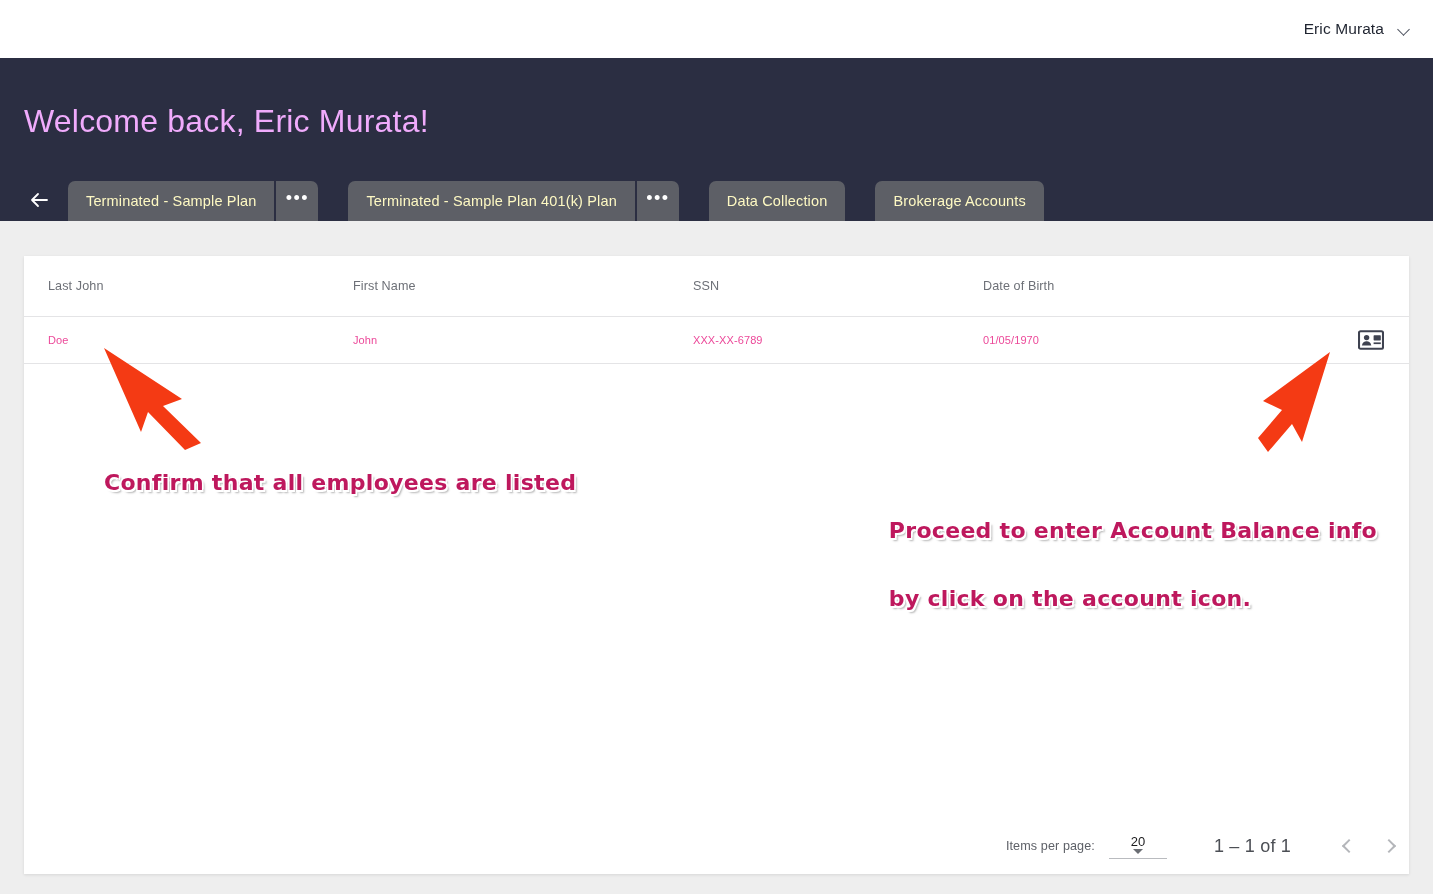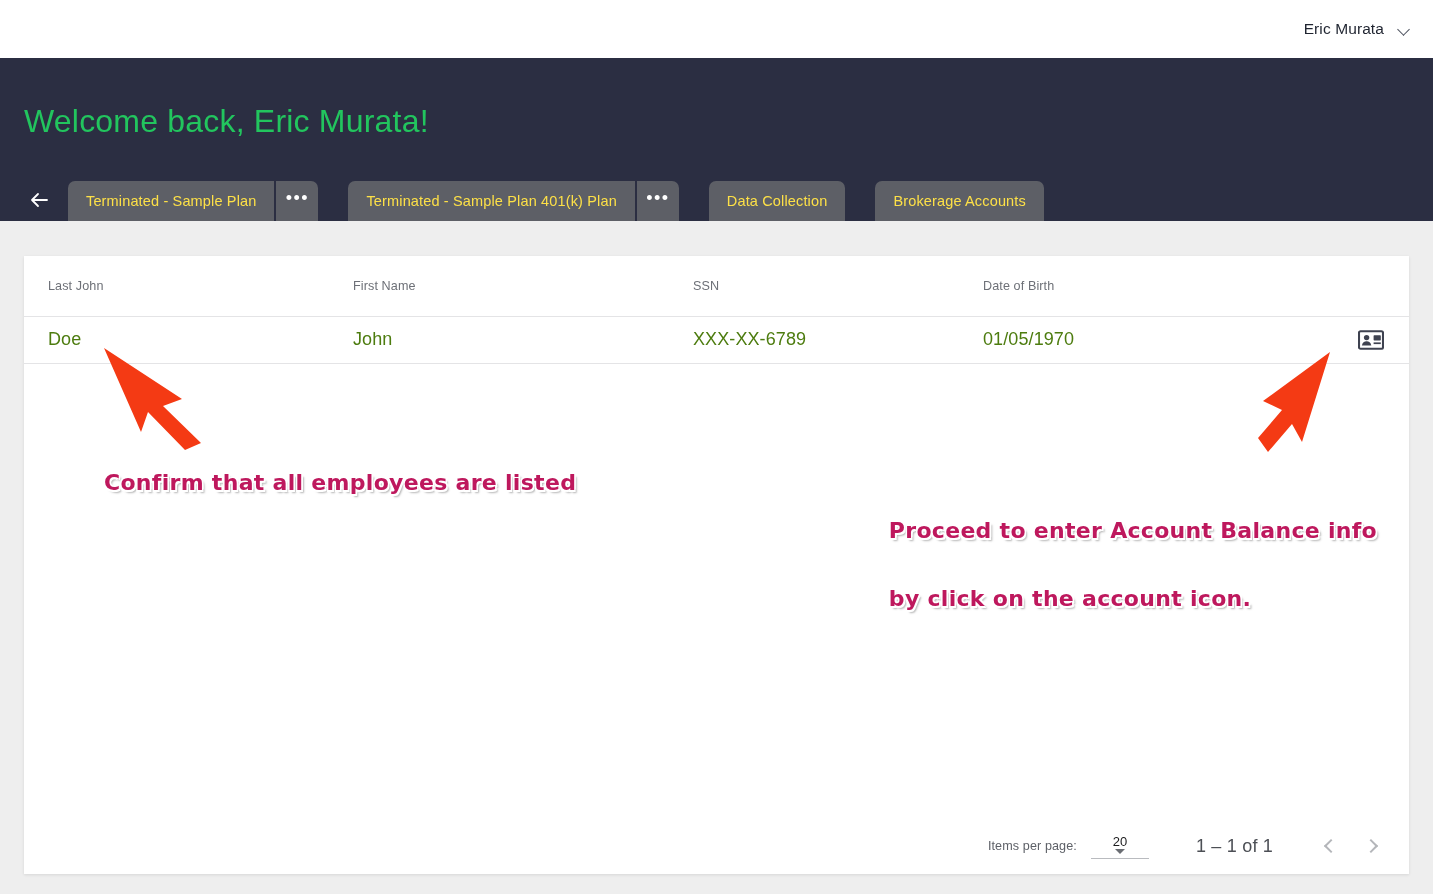--- a/index.html
+++ b/index.html
@@ -58,21 +58,21 @@
     position: absolute;
     left: 0; top: 58px;
     width: 1433px; height: 163px;
     background: #2b2e42;
   }
   .welcome-title {
     position: absolute;
     left: 24px; top: 45px;
     font-size: 32px;
     font-weight: 400;
-    color: #22c55e;
+    color: #f0abfc;
     letter-spacing: .2px;
     white-space: nowrap;
   }
 
   
   .tabstrip {
     position: absolute;
     left: 0; top: 120px;
     width: 1433px; height: 43px;
     display: flex;
@@ -93,21 +93,21 @@
 
   .tab-group {
     display: flex;
     align-items: stretch;
     height: 40px;
     margin-right: 30px;
     flex: none;
   }
   .tab {
     background: #5d5f66;
-    color: #fde047;
+    color: #fef9c3;
     font-size: 14.5px;
     display: flex;
     align-items: center;
     justify-content: center;
     padding: 16px 18px;
     border-top-left-radius: 7px;
     border-top-right-radius: 7px;
     cursor: pointer;
     white-space: nowrap;
     letter-spacing: .15px;
@@ -149,22 +149,22 @@
     font-weight: 400;
     font-size: 12.6px;
     color: #6d7077;
     padding: 0 0 0 24px;
     height: 60px;
     vertical-align: middle;
     border-bottom: 1px solid #e4e4e6;
     letter-spacing: .1px;
   }
   .table td {
-    font-size: 18px;
-    color: #4d7c0f;
+    font-size: 11px;
+    color: #ec4899;
     padding: 0 0 0 24px;
     height: 47px;
     vertical-align: middle;
     border-bottom: 1px solid #e4e4e6;
     letter-spacing: .1px;
   }
   .col-last   { width: 305px; }
   .col-first  { width: 340px; }
   .col-ssn    { width: 290px; }
   .col-dob    { width: 330px; }
@@ -188,21 +188,21 @@
 
   
   .paginator {
     position: absolute;
     left: 0; bottom: 0;
     width: 100%;
     height: 56px;
     display: flex;
     align-items: center;
     justify-content: flex-end;
-    padding-right: 18px;
+    padding-right: 0;
     font-size: 12.6px;
     color: #5e6168;
   }
   .ipp-label { margin-right: 14px; letter-spacing: .1px; }
   .ipp-select {
     display: flex;
     align-items: center;
     justify-content: space-between;
     width: 58px;
     border-bottom: 1px solid #b9bbbf;

